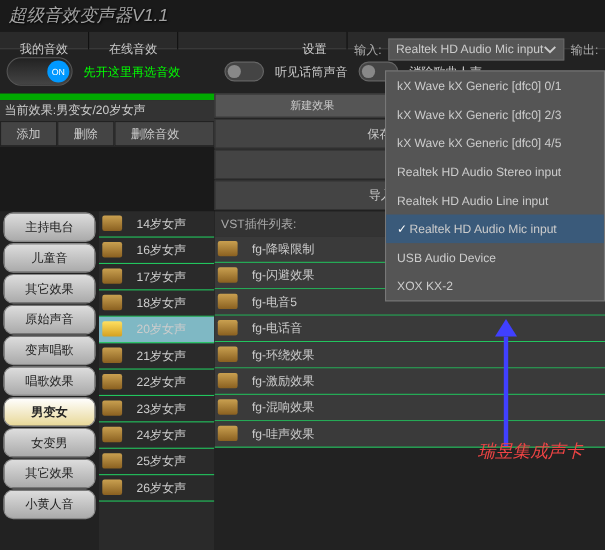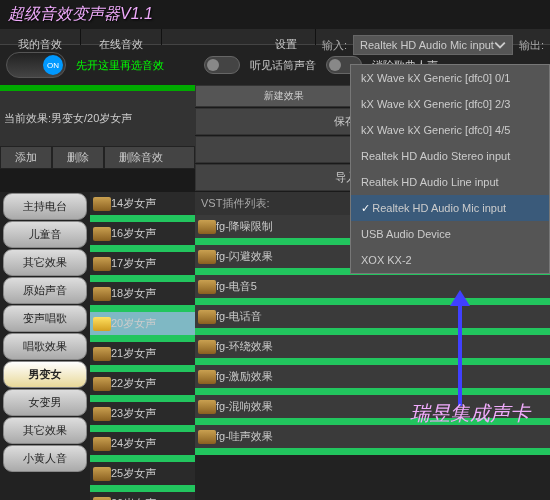--- a/index.html
+++ b/index.html
@@ -1,55 +1,55 @@
 <!DOCTYPE html>
 <html><head>
 <meta charset="utf-8">
 <style>
 *{margin:0;padding:0;box-sizing:border-box;font-family:"Microsoft YaHei",sans-serif;font-size:11px;color:#ccc}
 body{background:#1a1a1a;width:550px;height:500px;overflow:hidden;position:relative}
-.title{color:#f0abfc;font-size:16px;font-style:italic;padding:4px 8px;text-shadow:1px 1px 2px #000}
+.title{color:#a3a3a3;font-size:16px;font-style:italic;padding:4px 8px;text-shadow:1px 1px 2px #000}
 .tabbar{display:flex;background:#2a2a2a;height:16px;border-bottom:1px solid #444}
 .tab{padding:8px 18px;cursor:pointer;border-right:1px solid #111}
 .iorow{display:flex;align-items:center;height:32px;background:#333;padding:0 6px;gap:6px}
 .iolabel{color:#aaa}
 .combo{background:#555;border:1px solid #666;padding:3px 6px;min-width:140px;display:flex;justify-content:space-between;align-items:center;cursor:pointer}
 .chev{width:12px;height:12px;fill:#ccc}
 .row2{display:flex;align-items:center;background:#222;height:40px;padding:0 6px;gap:10px}
 .toggle{width:60px;height:26px;background:linear-gradient(#222,#444);border-radius:13px;position:relative;border:1px solid #555}
 .knob{position:absolute;right:2px;top:2px;width:20px;height:20px;border-radius:50%;background:#09f;color:#fff;font-size:8px;display:flex;align-items:center;justify-content:center}
 .hint{color:#0f0}
 .switch{width:36px;height:18px;border-radius:9px;background:#444;border:1px solid #666;position:relative}
 .switch::after{content:"";position:absolute;left:2px;top:2px;width:12px;height:12px;border-radius:50%;background:#888}
-.status{background:#333;padding:20px 4px;font-size:11px}
+.status{background:#333;padding:2px 4px;font-size:11px}
 .small-tabs{display:flex;background:#2a2a2a}
 .small-tab{padding:3px 14px;background:#444;border:1px solid #222;cursor:pointer;font-size:11px}
 .main{display:flex;height:calc(100% - 170px)}
 .col1{width:90px;background:#222;overflow:hidden}
 .col2{width:105px;background:#2a2a2a;overflow:hidden}
 .col3{flex:1;background:#222;overflow:hidden}
 .btn{display:block;width:84px;margin:1px auto;padding:5px 0;text-align:center;background:linear-gradient(#ddd,#aaa);color:#222;border:1px solid #888;border-radius:9px;cursor:pointer;font-size:11px}
 .btn.sel{background:linear-gradient(#fff,#e8d898);font-weight:bold}
-.vitem{display:flex;align-items:flex-end;padding:4px 3px;border-bottom:7px solid #22c55e;cursor:pointer;gap:0}
+.vitem{display:flex;align-items:flex-start;padding:4px 3px;border-bottom:1px solid #22c55e;cursor:pointer;gap:13px}
 .vitem.sel{background:#7fb8c4;color:#222}
 .vicon{width:18px;height:14px;background:linear-gradient(#c9a050,#8a6020);border-radius:2px;flex-shrink:0}
 .vicon.sel{background:linear-gradient(#ffe060,#d4a020)}
 .topbtns{display:flex;background:#333}
 .tbtn{flex:1;padding:3px;text-align:center;background:#555;border:1px solid #333;cursor:pointer;font-size:10px}
 .fbtn{display:block;padding:5px;text-align:center;background:#444;border:1px solid #333;cursor:pointer;font-size:11px;margin:1px 0}
 .sect{padding:4px 6px;background:#333;color:#aaa;font-size:11px}
 .plist .vitem{background:#3a3a3a}
 .dropdown{position:absolute;right:0;top:64px;width:200px;background:#555;border:1px solid #777;z-index:100}
 .ditem{padding:6px 10px;cursor:pointer;font-size:12px;color:#ddd;white-space:nowrap;overflow:hidden}
 .ditem.sel{background:#3a5a7a}
 .check{color:#fff;margin-right:2px}
 .arrow{position:absolute;right:80px;top:290px;z-index:101}
 .arrow-line{width:4px;height:100px;background:#4040ff;margin:0 auto}
 .arrow-head{width:0;height:0;border-left:10px solid transparent;border-right:10px solid transparent;border-bottom:16px solid #4040ff;margin:0 auto}
-.arrow-label{position:absolute;right:20px;top:400px;color:#f0abfc;font-size:20px;font-style:italic;z-index:101}
+.arrow-label{position:absolute;right:20px;top:400px;color:#ef4444;font-size:16px;font-style:italic;z-index:101}
 </style>
 </head>
 <body>
 
 <div class="title">超级音效变声器V1.1</div>
 
 <div class="tabbar">
   <div class="tab">我的音效</div>
   <div class="tab">在线音效</div>
   <div style="flex:1"></div>

